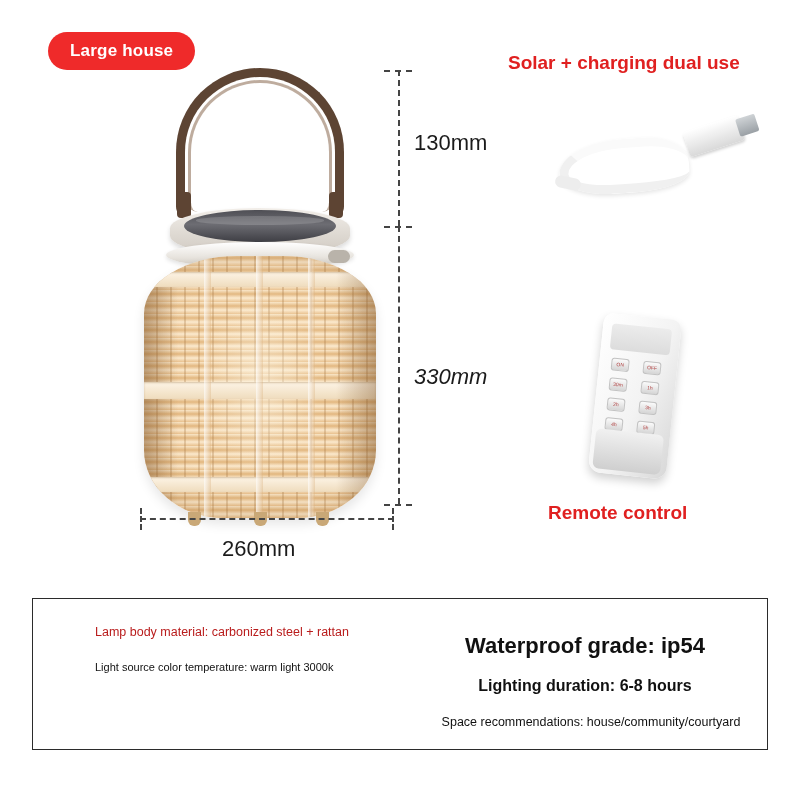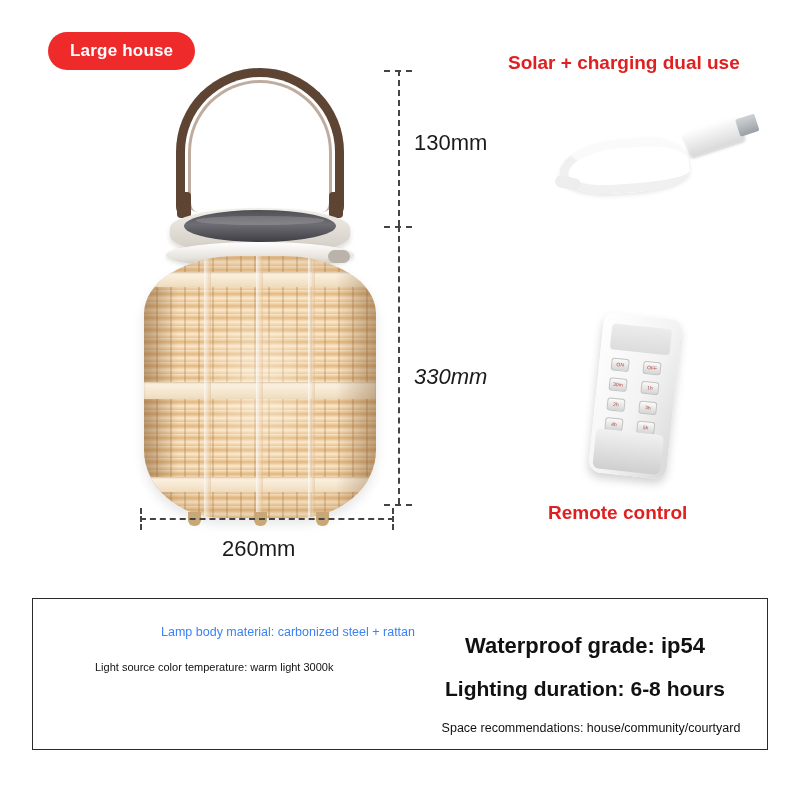--- a/index.html
+++ b/index.html
@@ -363,42 +363,41 @@
   }
   .spec-col-right {
     position: absolute;
     left: 382px;
     top: 34px;
     width: 340px;
     text-align: center;
   }
   .s-small {
     font-size: 12.5px;
-    color: #3b82f6;
+    color: #b91c1c;
     margin-bottom: 22px;
-    text-align: right;
   }
   .s-mid {
     font-size: 17px;
     font-weight: 700;
     color: #111;
     margin-bottom: 22px;
   }
   .s-xsmall {
     font-size: 11px;
     color: #111;
   }
   .s-big {
     font-size: 22px;
     font-weight: 700;
     color: #111;
     margin-bottom: 18px;
   }
   .s-big2 {
-    font-size: 21px;
+    font-size: 16px;
     font-weight: 700;
     color: #111;
     margin-bottom: 20px;
   }
   .s-note {
     font-size: 12.5px;
     color: #111;
     margin-left: 12px;
   }
 </style>

